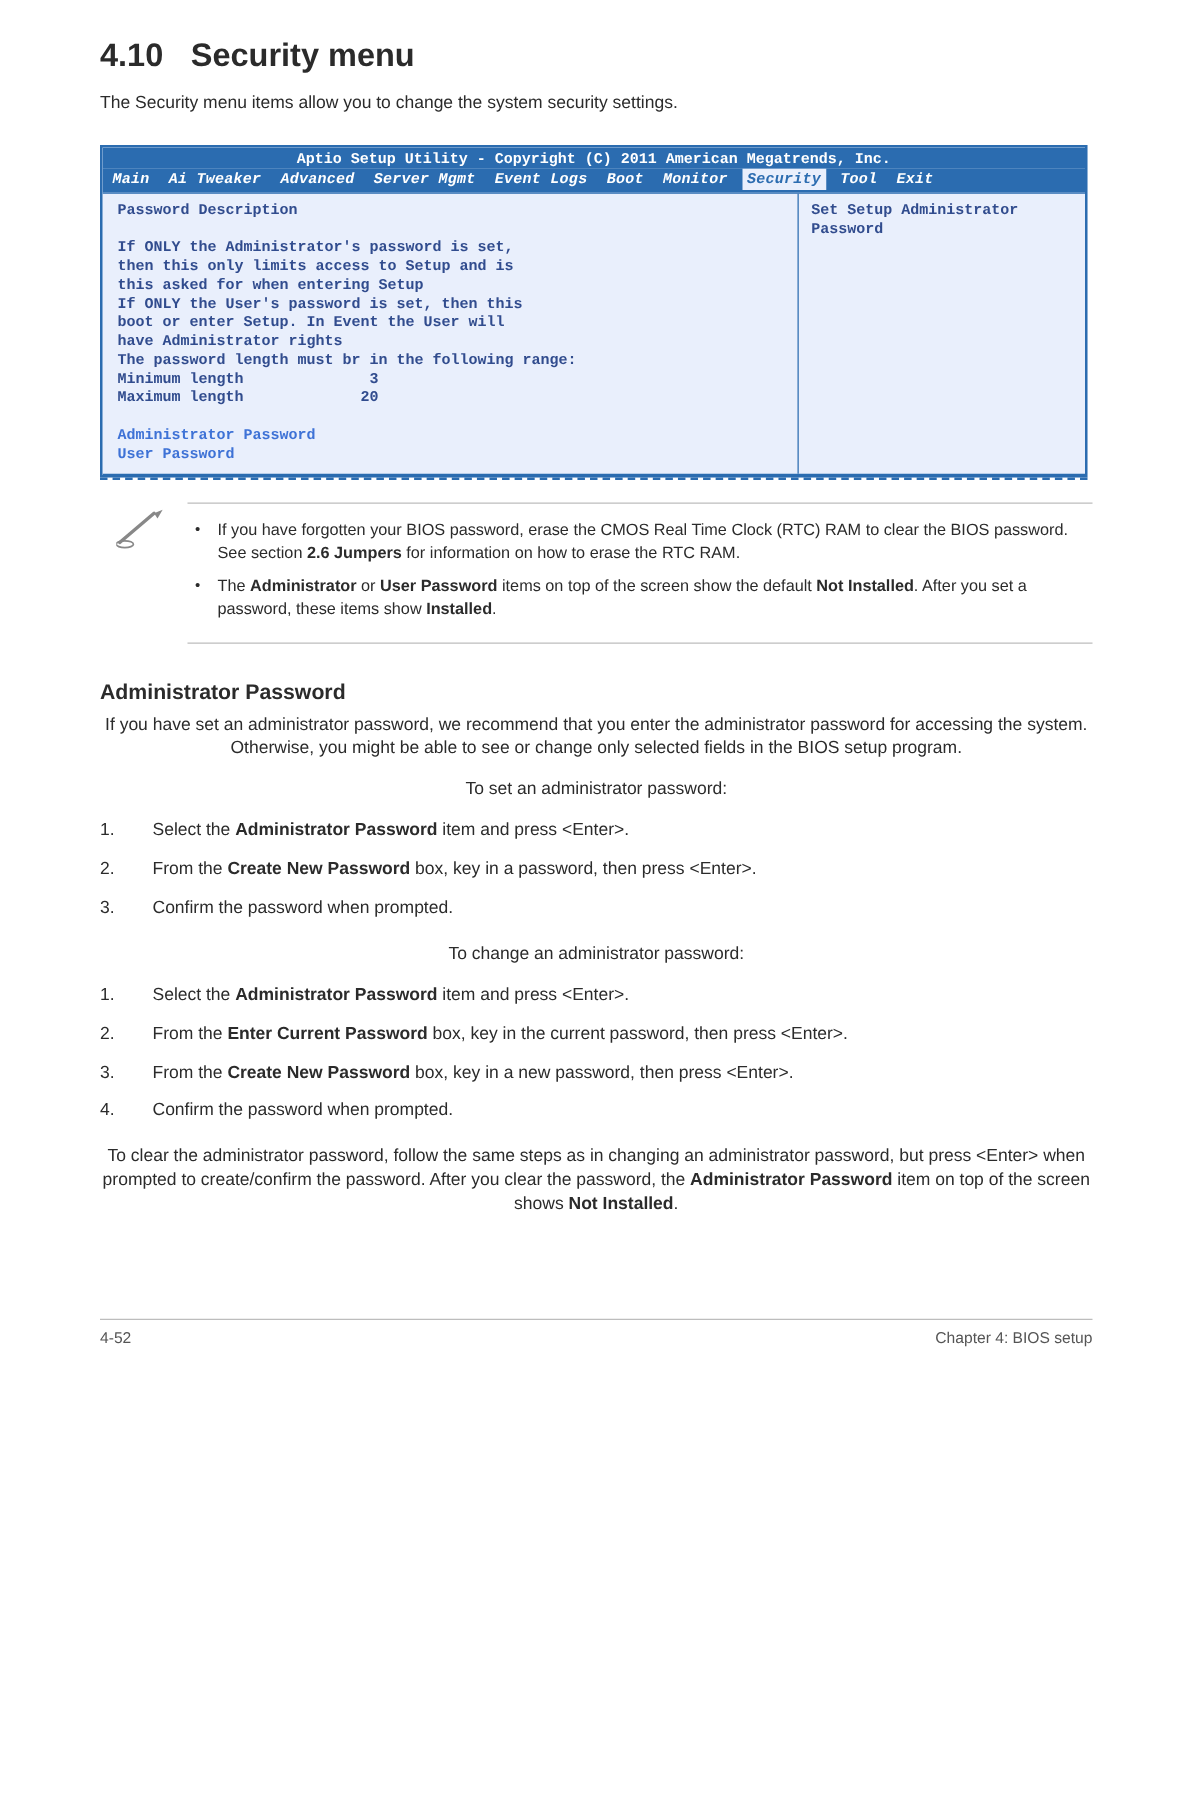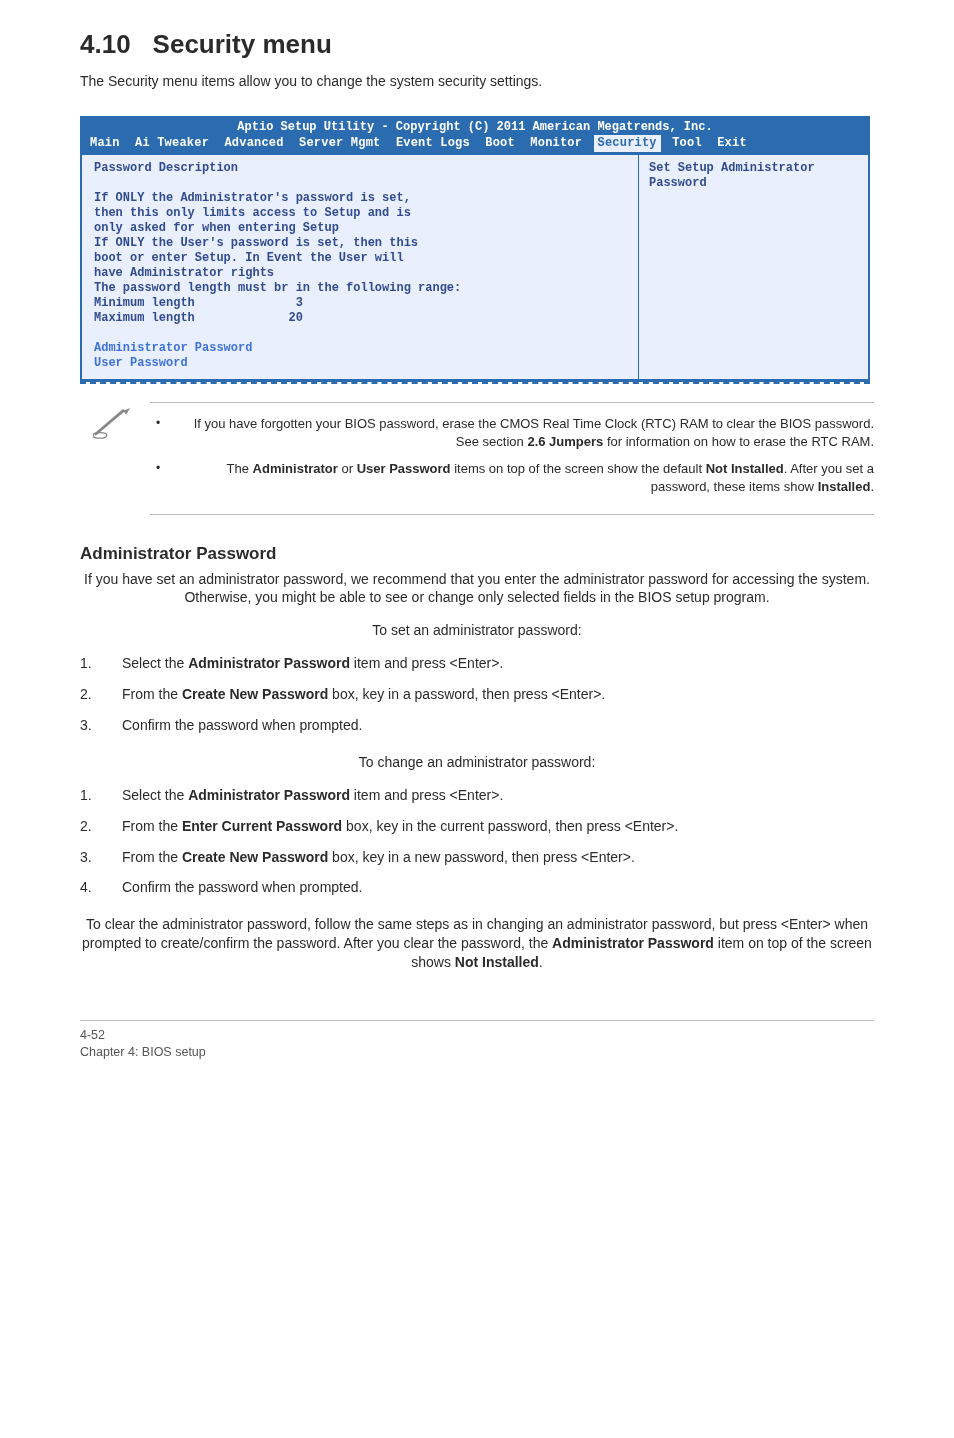--- a/index.html
+++ b/index.html
@@ -47,21 +47,21 @@
   }
   .bios-tabs {
     background: #2b6cb0;
     color: #ffffff;
     white-space: nowrap;
     font-size: 12px;
     letter-spacing: 0.2px;
     line-height: 1.45;
     padding: 0 4px 2px 4px;
   }
-  .bios-tabs span { padding: 0 4px; }
+  .bios-tabs span { padding: 0 4px; font-style: italic; }
   .bios-tabs .active {
     background: #e9effc;
     color: #2b6cb0;
     padding: 1px 4px 2px 4px;
   }
   .bios-body {
     display: flex;
     border-top: 1px solid #2b6cb0;
     border-bottom: 1px solid #2b6cb0;
   }
@@ -84,21 +84,20 @@
     height: 8px;
     border-top: 2px dashed #2b6cb0;
     margin: 0;
   }
 
   
   .note {
     display: flex;
     margin: 8px 0 28px 0;
     padding-top: 4px;
-    text-align: right;
   }
   .note .icon {
     flex: 0 0 70px;
     text-align: center;
     padding-top: 2px;
   }
   .note .icon svg { width: 44px; height: 38px; }
   .note .txt {
     flex: 1;
     border-top: 1px solid #bdbdbd;
@@ -125,25 +124,24 @@
     display: flex;
     margin: 6px 0 12px 0;
   }
   ol.steps li .num { flex: 0 0 42px; }
   ol.steps li .stext { flex: 1; }
 
   .footer {
     display: flex;
     justify-content: space-between;
     border-top: 1px solid #bdbdbd;
-    margin-top: 48px;
+    margin-top: 83px;
     padding-top: 6px;
     font-size: 12.5px;
     color: #555;
-    flex-direction: column;
   }
 </style>
 </head>
 <body>
 
 <div class="page">
 
   <h1>
     <span class="sec-num">4.10</span><span>Security menu</span>
   </h1>
@@ -164,21 +162,21 @@
       <span>Tool</span>
       <span>Exit</span>
     </div>
 
     <div class="bios-body">
       <div class="bios-left">
         <div class="row plain">Password Description</div>
         <div class="row plain">&nbsp;</div>
         <div class="row plain">If ONLY the Administrator's password is set,</div>
         <div class="row plain">then this only limits access to Setup and is</div>
-        <div class="row plain">only asked for when entering Setup</div>
+        <div class="row plain">this asked for when entering Setup</div>
         <div class="row plain">If ONLY the User's password is set, then this</div>
         <div class="row plain">boot or enter Setup. In Event the User will</div>
         <div class="row plain">have Administrator rights</div>
         <div class="row plain">The password length must br in the following range:</div>
         <div class="row plain"><span>Minimum length</span>              <span>3</span></div>
         <div class="row plain"><span>Maximum length</span>             <span>20</span></div>
         <div class="row plain">&nbsp;</div>
         <div class="row link">Administrator Password</div>
         <div class="row link">User Password</div>
       </div>

